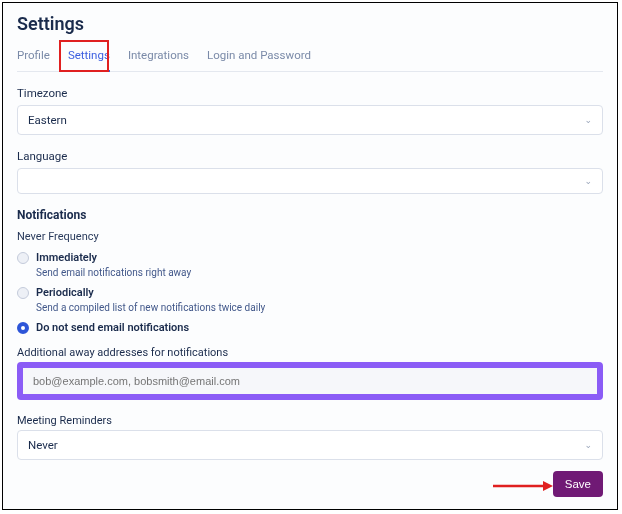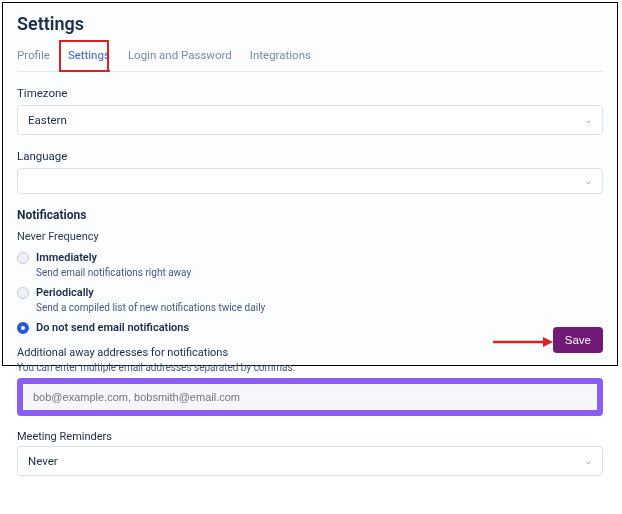--- a/index.html
+++ b/index.html
@@ -9,21 +9,21 @@
       width: 622px;
       height: 514px;
       position: relative;
       overflow: hidden;
       font-size: 12px;
       color: #1a2b4c;
     }
     .page {
       border: 1px solid #000;
       width: 616px;
-      height: 364px;
+      height: 508px;
       margin: 2px;
       background: #fcfdfe;
       padding: 10px 14px 18px 14px;
       position: relative;
     }
     h1 {
       font-size: 18px;
       font-weight: 600;
       color: #1a2b4c;
       margin-bottom: 8px;
@@ -173,22 +173,22 @@
   </style>
 </head>
 <body>
 
 <div class="page">
   <h1>Settings</h1>
 
   <div class="tabs">
     <div class="tab">Profile</div>
     <div class="tab active">Settings</div>
+    <div class="tab">Integrations</div>
     <div class="tab">Login and Password</div>
-    <div class="tab">Integrations</div>
     <div class="tab-highlight"></div>
   </div>
 
   <label class="field-label">Timezone</label>
   <div class="select">
     <span>Eastern</span>
     <span class="chev">⌄</span>
   </div>
 
   <label class="field-label">Language</label>
@@ -213,21 +213,20 @@
     </div>
     <div class="radio-desc">Send a compiled list of new notifications twice daily</div>
 
     <div class="radio-row">
       <div class="radio selected"></div>
       <div class="radio-label">Do not send email notifications</div>
     </div>
   </div>
 
   <div class="subsection-label">Additional away addresses for notifications</div>
-  <div class="hint">You can enter multiple email addresses separated by commas.</div>
   <input class="text-input" type="text" placeholder="bob@example.com, bobsmith@email.com" style="">
 
   <div class="subsection-label">Meeting Reminders</div>
   <div class="select">
     <span>Never</span>
     <span class="chev">⌄</span>
   </div>
 
   <svg class="arrow" width="60" height="14">
     <line x1="0" y1="7" x2="50" y2="7" stroke="#e02020" stroke-width="2.5"></line>

